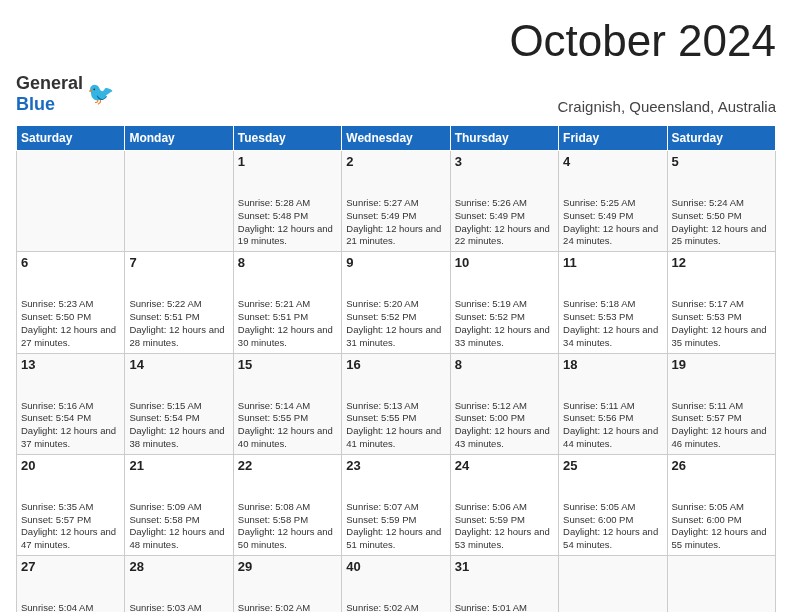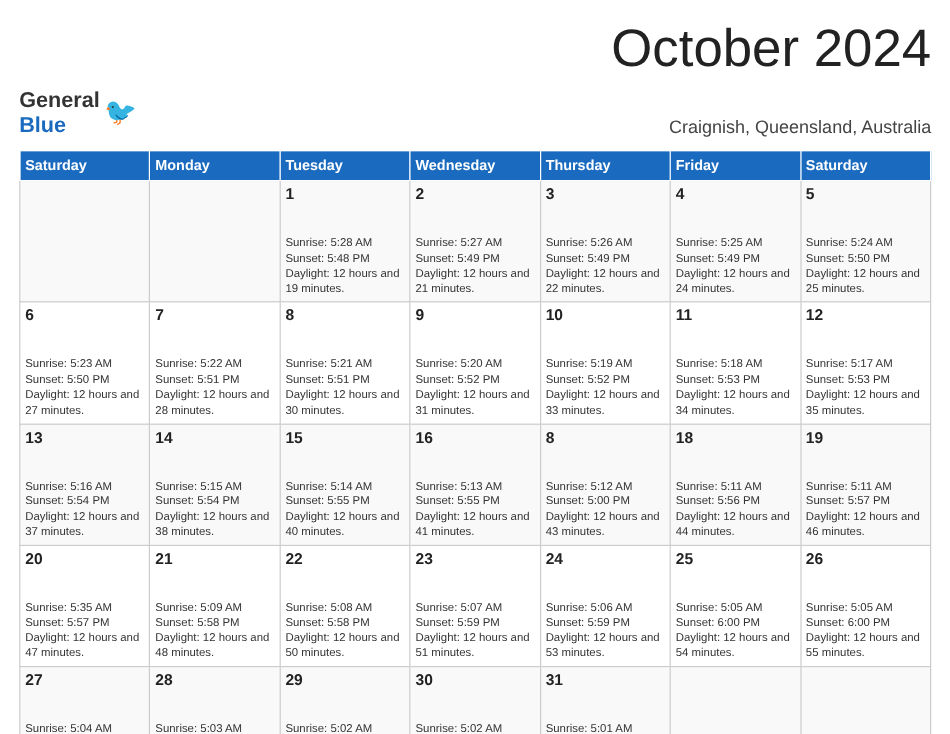--- a/index.html
+++ b/index.html
@@ -299,21 +299,21 @@
 Sunset: 6:02 PM
 Daylight: 12 hours and 58 minutes.</div>
         </td>
         <td>
           <span class="day-num">29</span>
           <div class="day-info">Sunrise: 5:02 AM
 Sunset: 6:02 PM
 Daylight: 12 hours and 59 minutes.</div>
         </td>
         <td>
-          <span class="day-num">30</span>
+          <span class="day-num">40</span>
           <div class="day-info">Sunrise: 5:02 AM
 Sunset: 6:03 PM
 Daylight: 13 hours and 1 minute.</div>
         </td>
         <td>
           <span class="day-num">31</span>
           <div class="day-info">Sunrise: 5:01 AM
 Sunset: 6:03 PM
 Daylight: 13 hours and 2 minutes.</div>
         </td>

